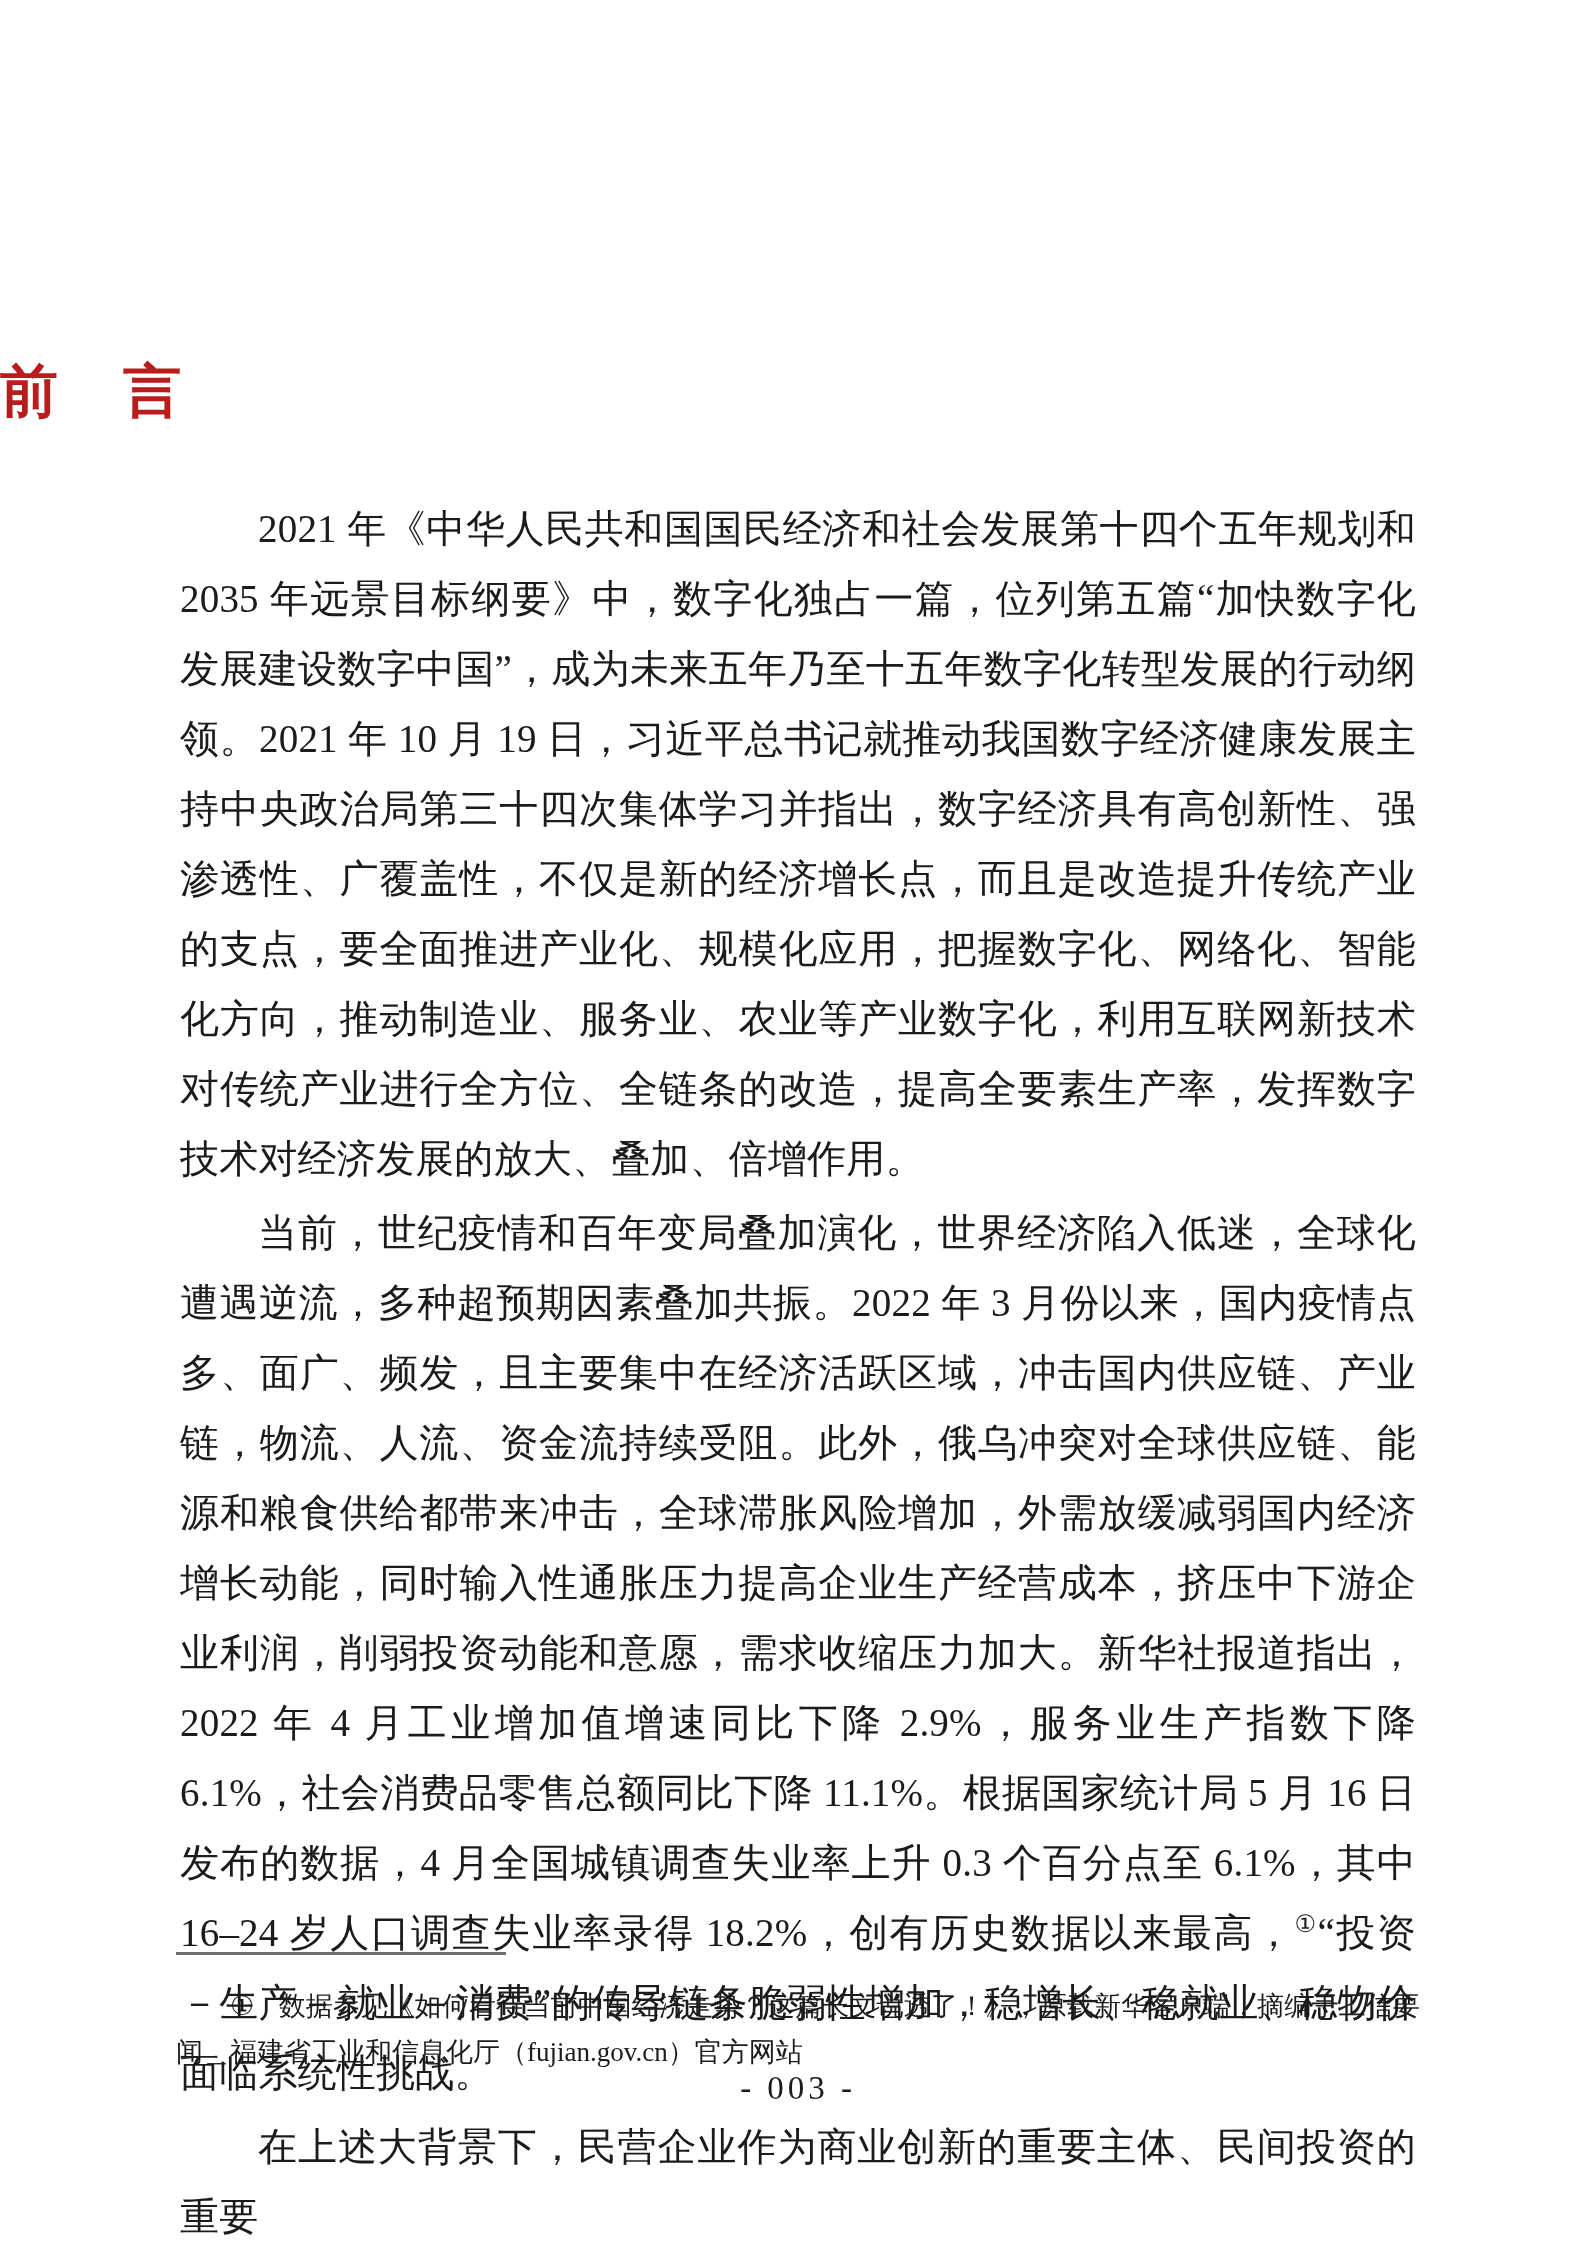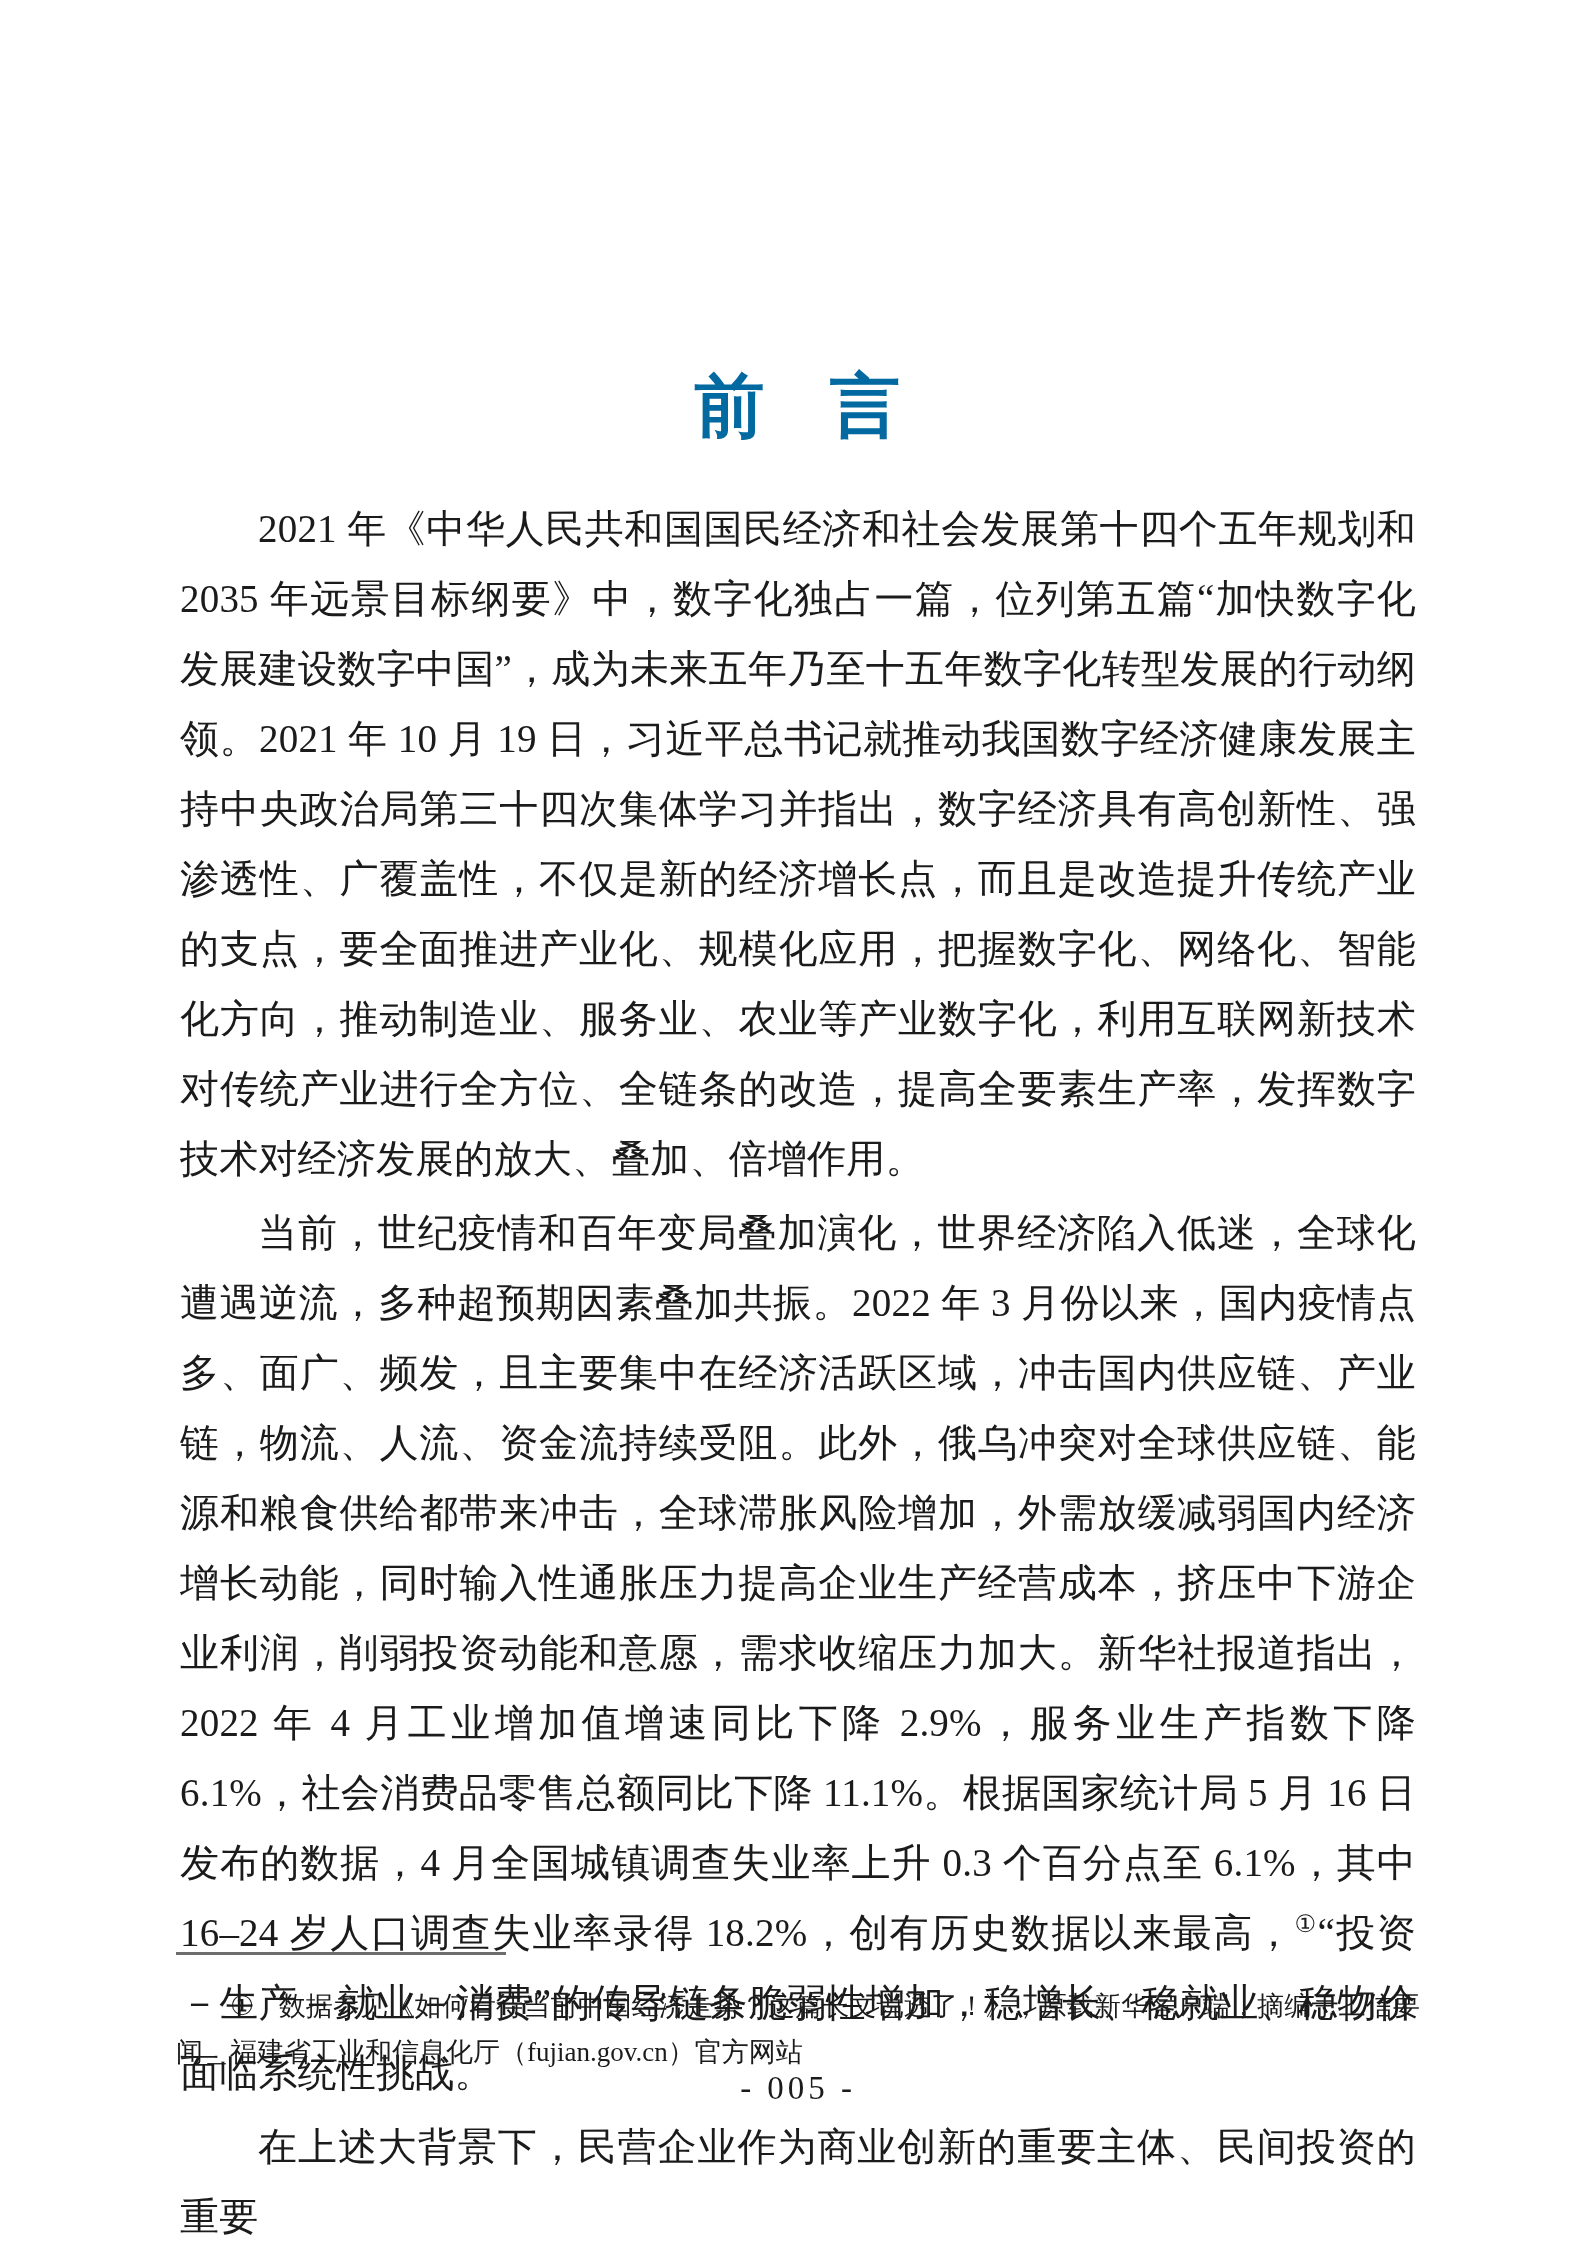--- a/index.html
+++ b/index.html
@@ -17,25 +17,25 @@
     color: #1a1a1a;
     overflow: hidden;
   }
 
   
   .doc-title {
     position: absolute;
     left: 0;
     right: 0;
     top: 318px;
-    text-align: center;
-    font-size: 70px;
+    text-align: left;
+    font-size: 58px;
     font-weight: bold;
     letter-spacing: 0.02em;
-    color: #0369a1;
+    color: #b91c1c;
     line-height: 1.2;
   }
   .doc-title .gap {
     display: inline-block;
     width: 64px;
   }
 
   
   .body-block {
     position: absolute;
@@ -117,15 +117,15 @@
 
     <p class="para"><span>在上述大背景下，民营企业作为商业创新的重要主体、民间投资的重要</span></p>
 
   </div>
 
   <div class="footnote-wrap">
     <div class="footnote-rule"></div>
     <p class="footnote-text"><span class="footnote-marker">①</span><span>数据参见《如何看待当前中国经济走势？这篇长文说透了！》，原载新华客户端，摘编于工信要闻＿福建省工业和信息化厅（fujian.gov.cn）官方网站</span></p>
   </div>
 
-  <div class="page-number">- 005 -</div>
+  <div class="page-number">- 003 -</div>
 
 </div>
 
 </body></html>

